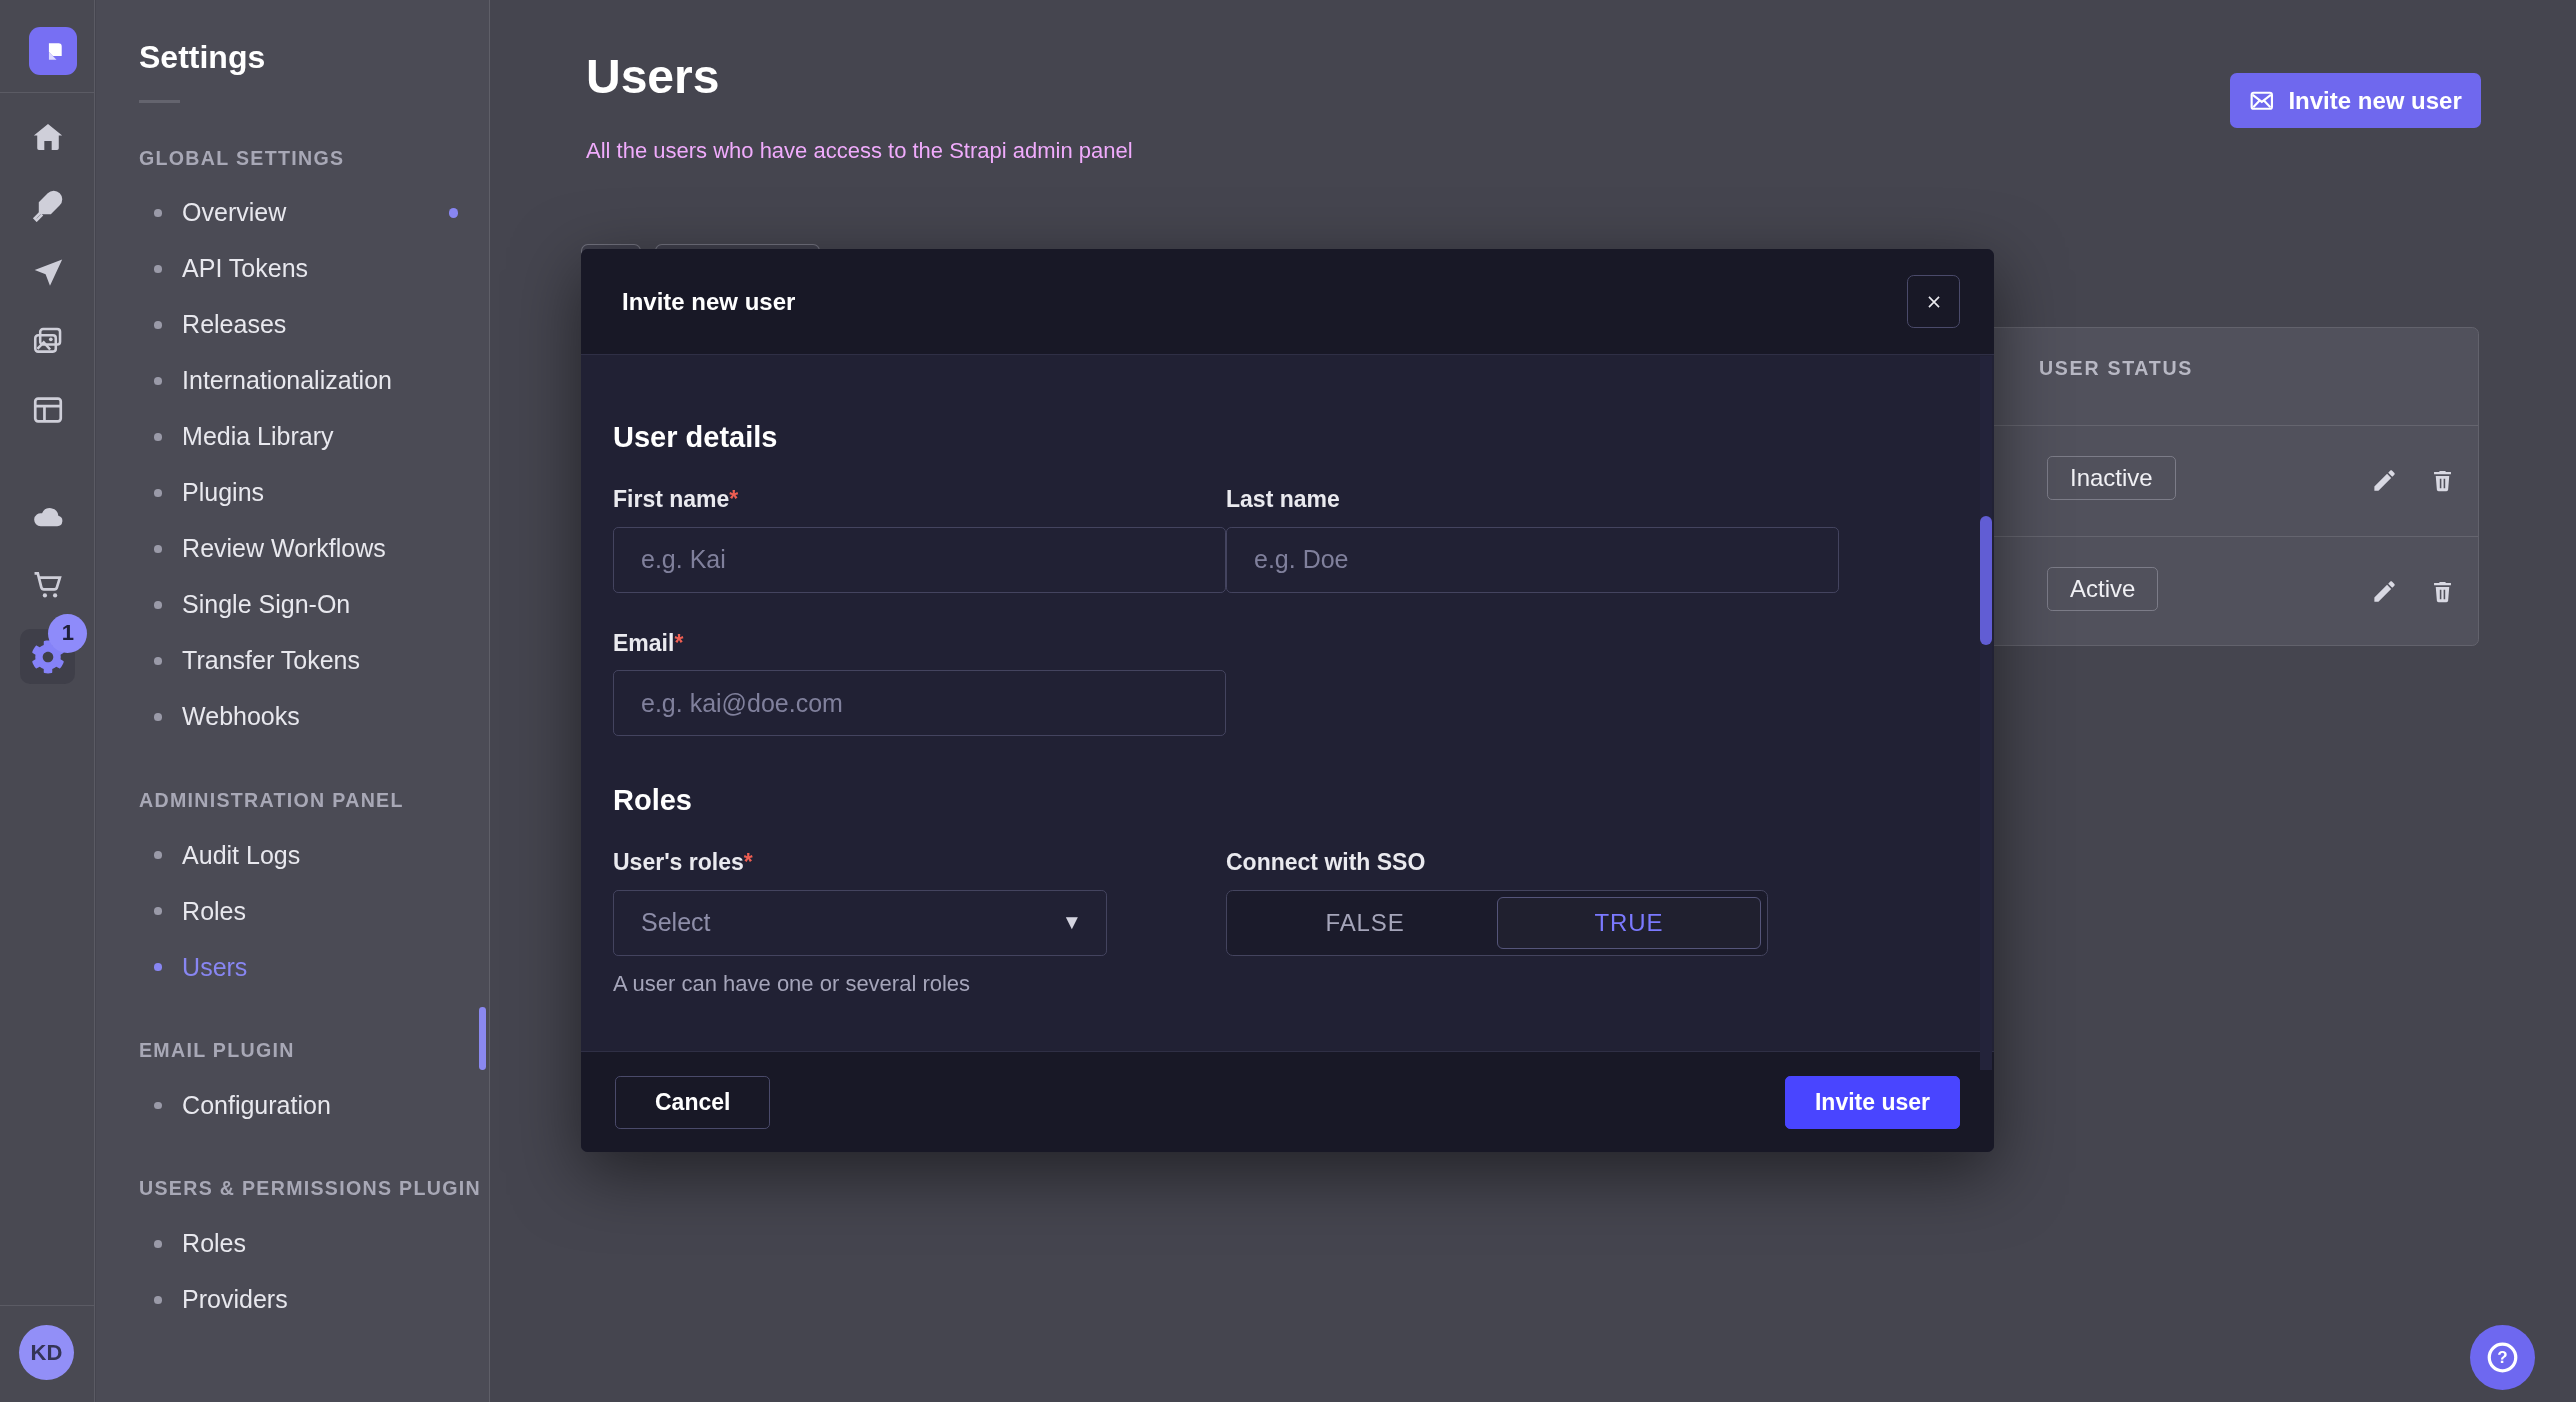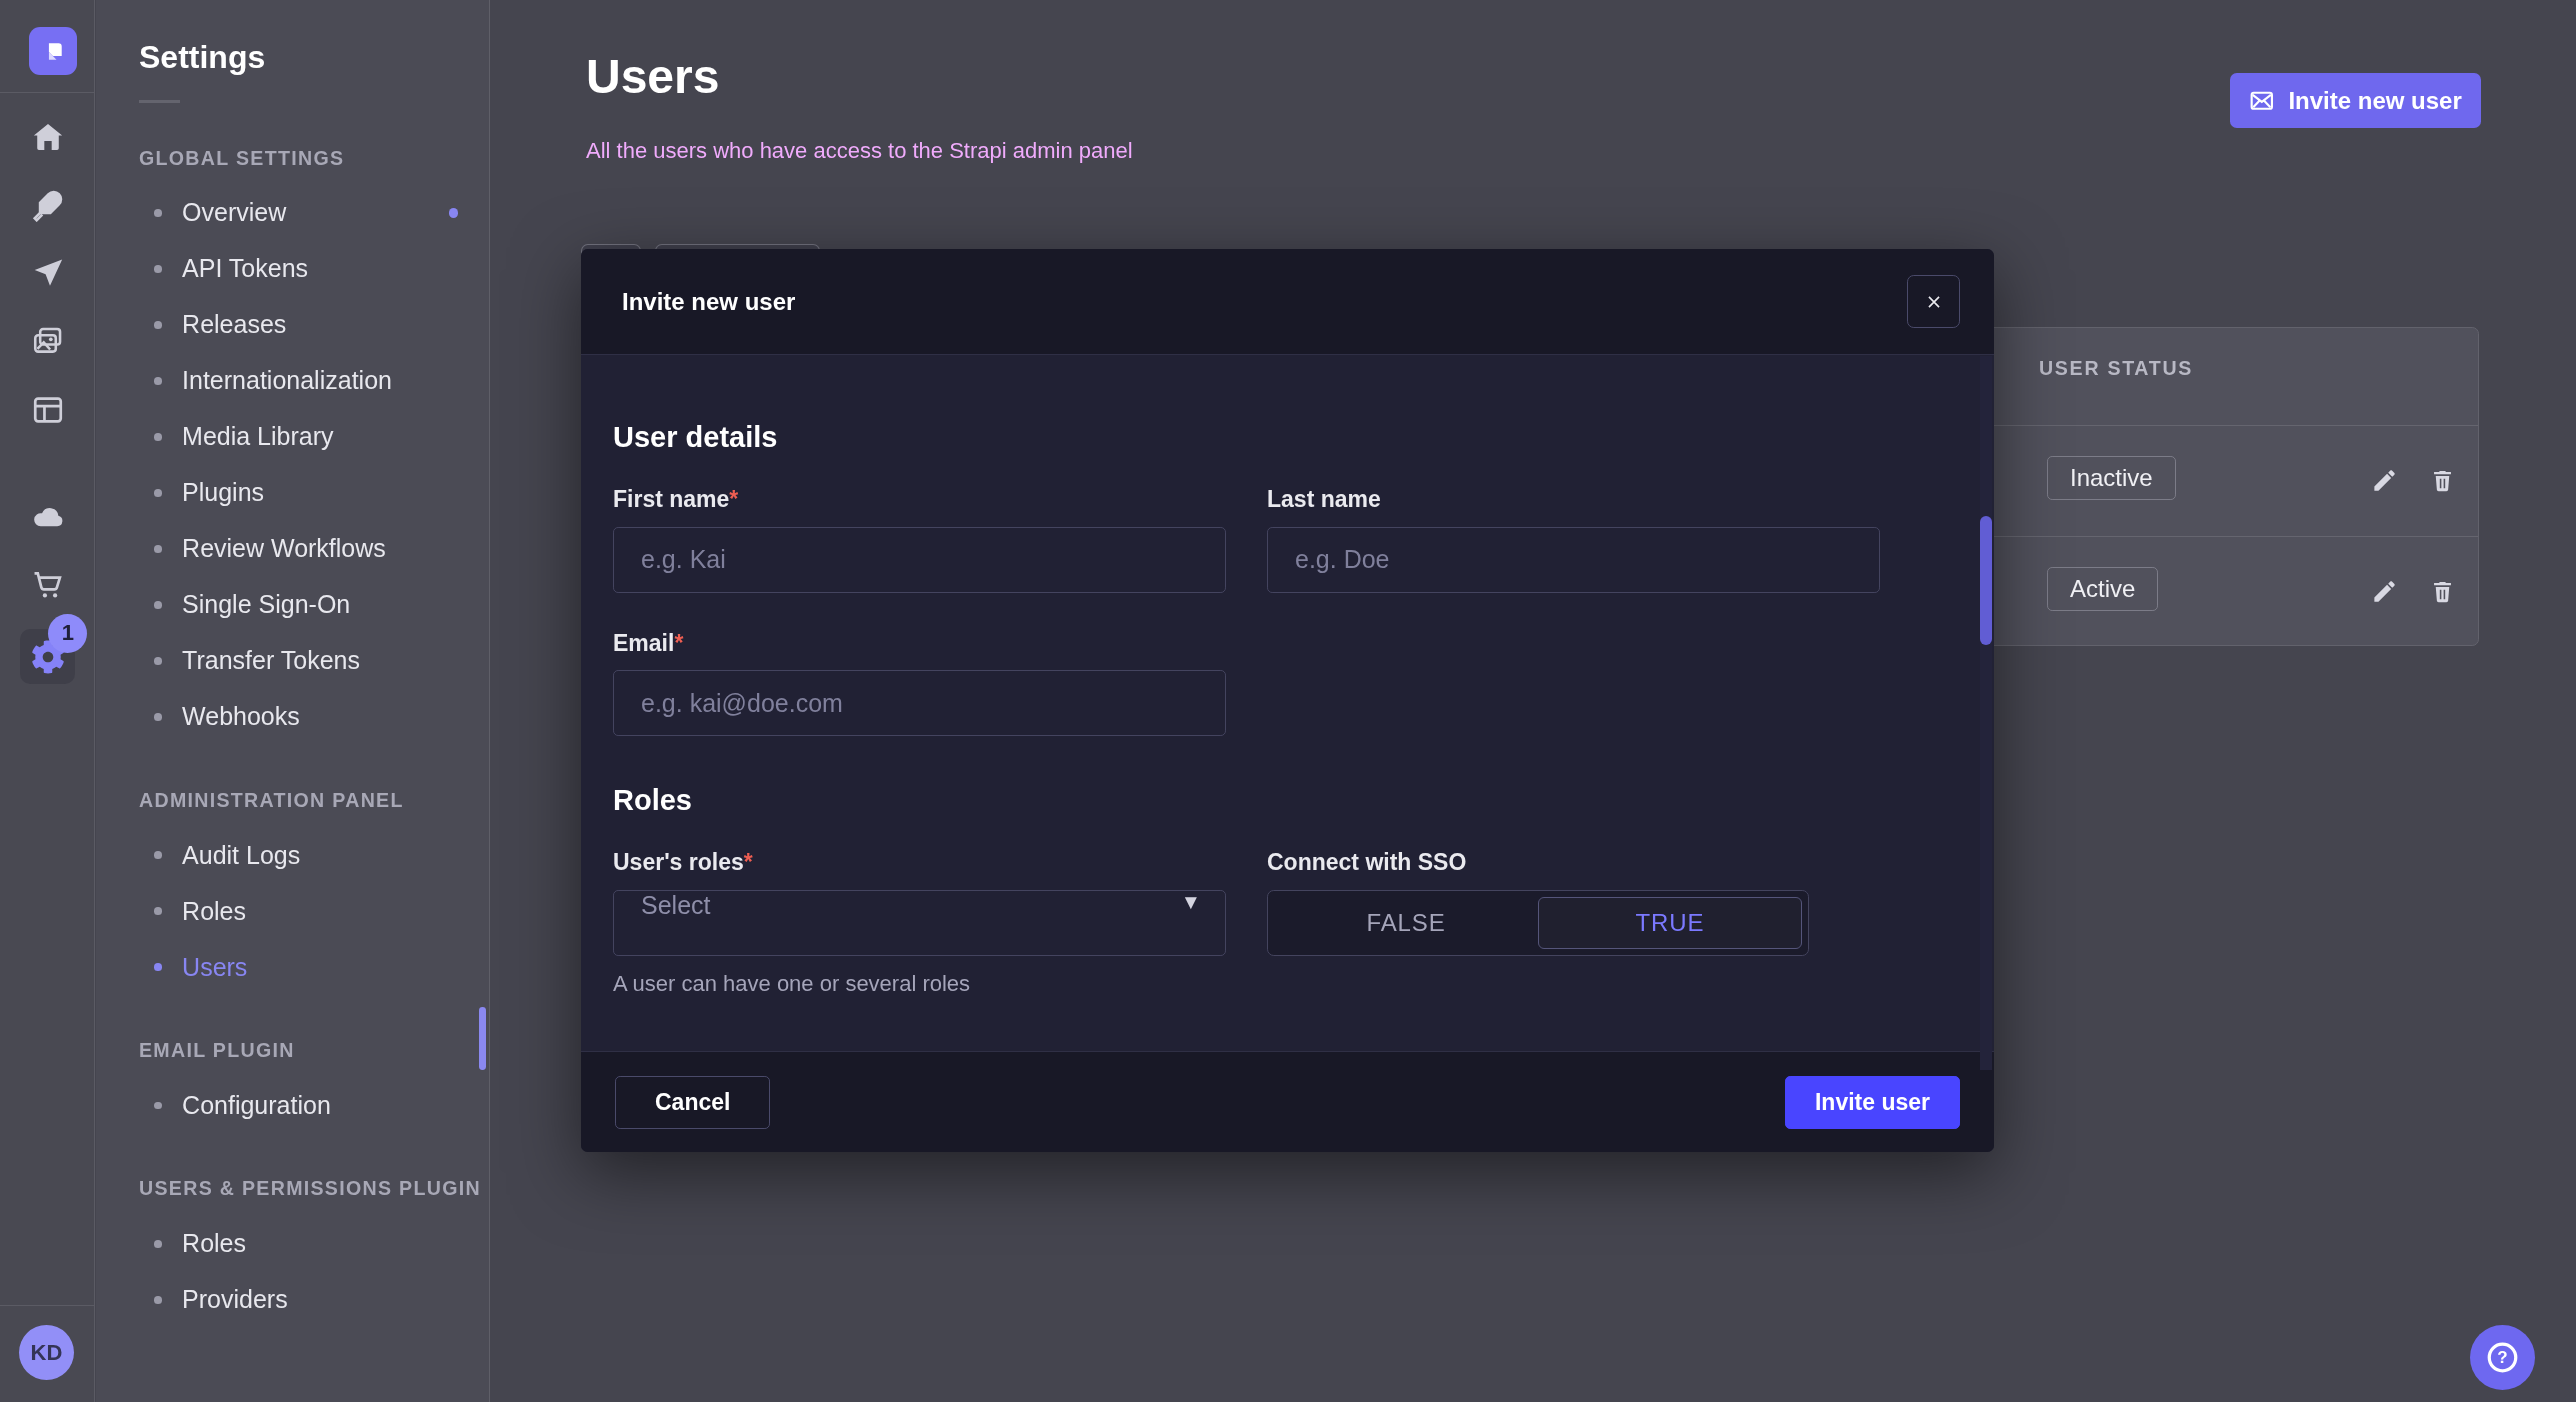--- a/index.html
+++ b/index.html
@@ -48,27 +48,27 @@
 
   .help-fab { position:absolute; left:1979px; top:1325px; width:65px; height:65px; border-radius:50%; background:#6e68f0; border:none; display:flex; align-items:center; justify-content:center; cursor:pointer; }
 
   
   .modal { position:absolute; left:581px; top:249px; width:1413px; height:903px; border-radius:6.8px; background:#212134; z-index:5; box-shadow:0 20.4px 68px rgba(0,0,0,0.5); display:flex; flex-direction:column; overflow:hidden; }
   .modal-header { height:106px; background:#181826; border-bottom:0.9px solid #2f2f45; display:flex; align-items:center; justify-content:space-between; padding:0 34px 0 41px; flex:0 0 auto; }
   .modal-title { color:#ffffff; font-size:24px; font-weight:bold; }
   .modal-close { width:53px; height:53px; border-radius:6.8px; background:transparent; border:0.9px solid #4a4a6a; display:flex; align-items:center; justify-content:center; cursor:pointer; }
   .modal-body { flex:1 1 auto; padding:66px 73px 0 32px; position:relative; }
   .group-heading { color:#ffffff; font-size:29px; font-weight:bold; }
-  .form-row { display:flex; gap:41px; }
+  .form-row { display:flex; }
   .field { width:613px; }
   .field-label { color:#eaeaef; font-size:23px; font-weight:bold; margin-bottom:13.6px; }
   .req { color:#ee5e52; }
   .text-input { width:100%; height:66px; background:#212134; border:0.9px solid #44445f; border-radius:5.1px; padding:0 27px; color:#ffffff; font-size:25px; font-family:inherit; outline:none; }
   .text-input::placeholder { color:#80809c; }
-  .select-box { width:613px; height:66px; background:#212134; border:0.9px solid #44445f; border-radius:5.1px; padding:0 24px 0 27px; display:flex; align-items:flex-start; justify-content:space-between; cursor:pointer; }
+  .select-box { width:494px; height:66px; background:#212134; border:0.9px solid #44445f; border-radius:5.1px; padding:0 24px 0 27px; display:flex; align-items:center; justify-content:space-between; cursor:pointer; }
   .select-value { color:#8e8ea9; font-size:25px; }
   .select-caret { color:#d4d4e0; font-size:20.4px; }
   .hint { color:#a5a5ba; font-size:22px; margin-top:15.3px; }
   .toggle-group { width:542px; height:66px; background:#1b1b2b; border:0.9px solid #44445e; border-radius:6.8px; padding:6px; display:flex; }
   .toggle-opt { flex:1; display:flex; align-items:center; justify-content:center; font-size:24px; font-weight:normal; letter-spacing:0.9px; color:#a5a5ba; border-radius:6px; border:0.9px solid transparent; cursor:pointer; }
   .toggle-opt.selected { color:#7b79ff; border-color:#55557a; background:#20202f; }
   .modal-scroll-track { position:absolute; right:1.7px; top:356px; width:12px; height:714px; background:#23233a; z-index:6; }
   .modal-scroll-thumb { position:absolute; right:1.7px; top:516px; width:12px; height:129px; border-radius:6px; background:#615dd4; z-index:7; }
   .modal-footer { height:101px; background:#181826; border-top:0.9px solid #2f2f45; display:flex; align-items:center; justify-content:space-between; padding:0 34px; flex:0 0 auto; }
   .btn { height:53px; border-radius:5.1px; font-size:23px; font-weight:bold; font-family:inherit; display:inline-flex; align-items:center; cursor:pointer; }

